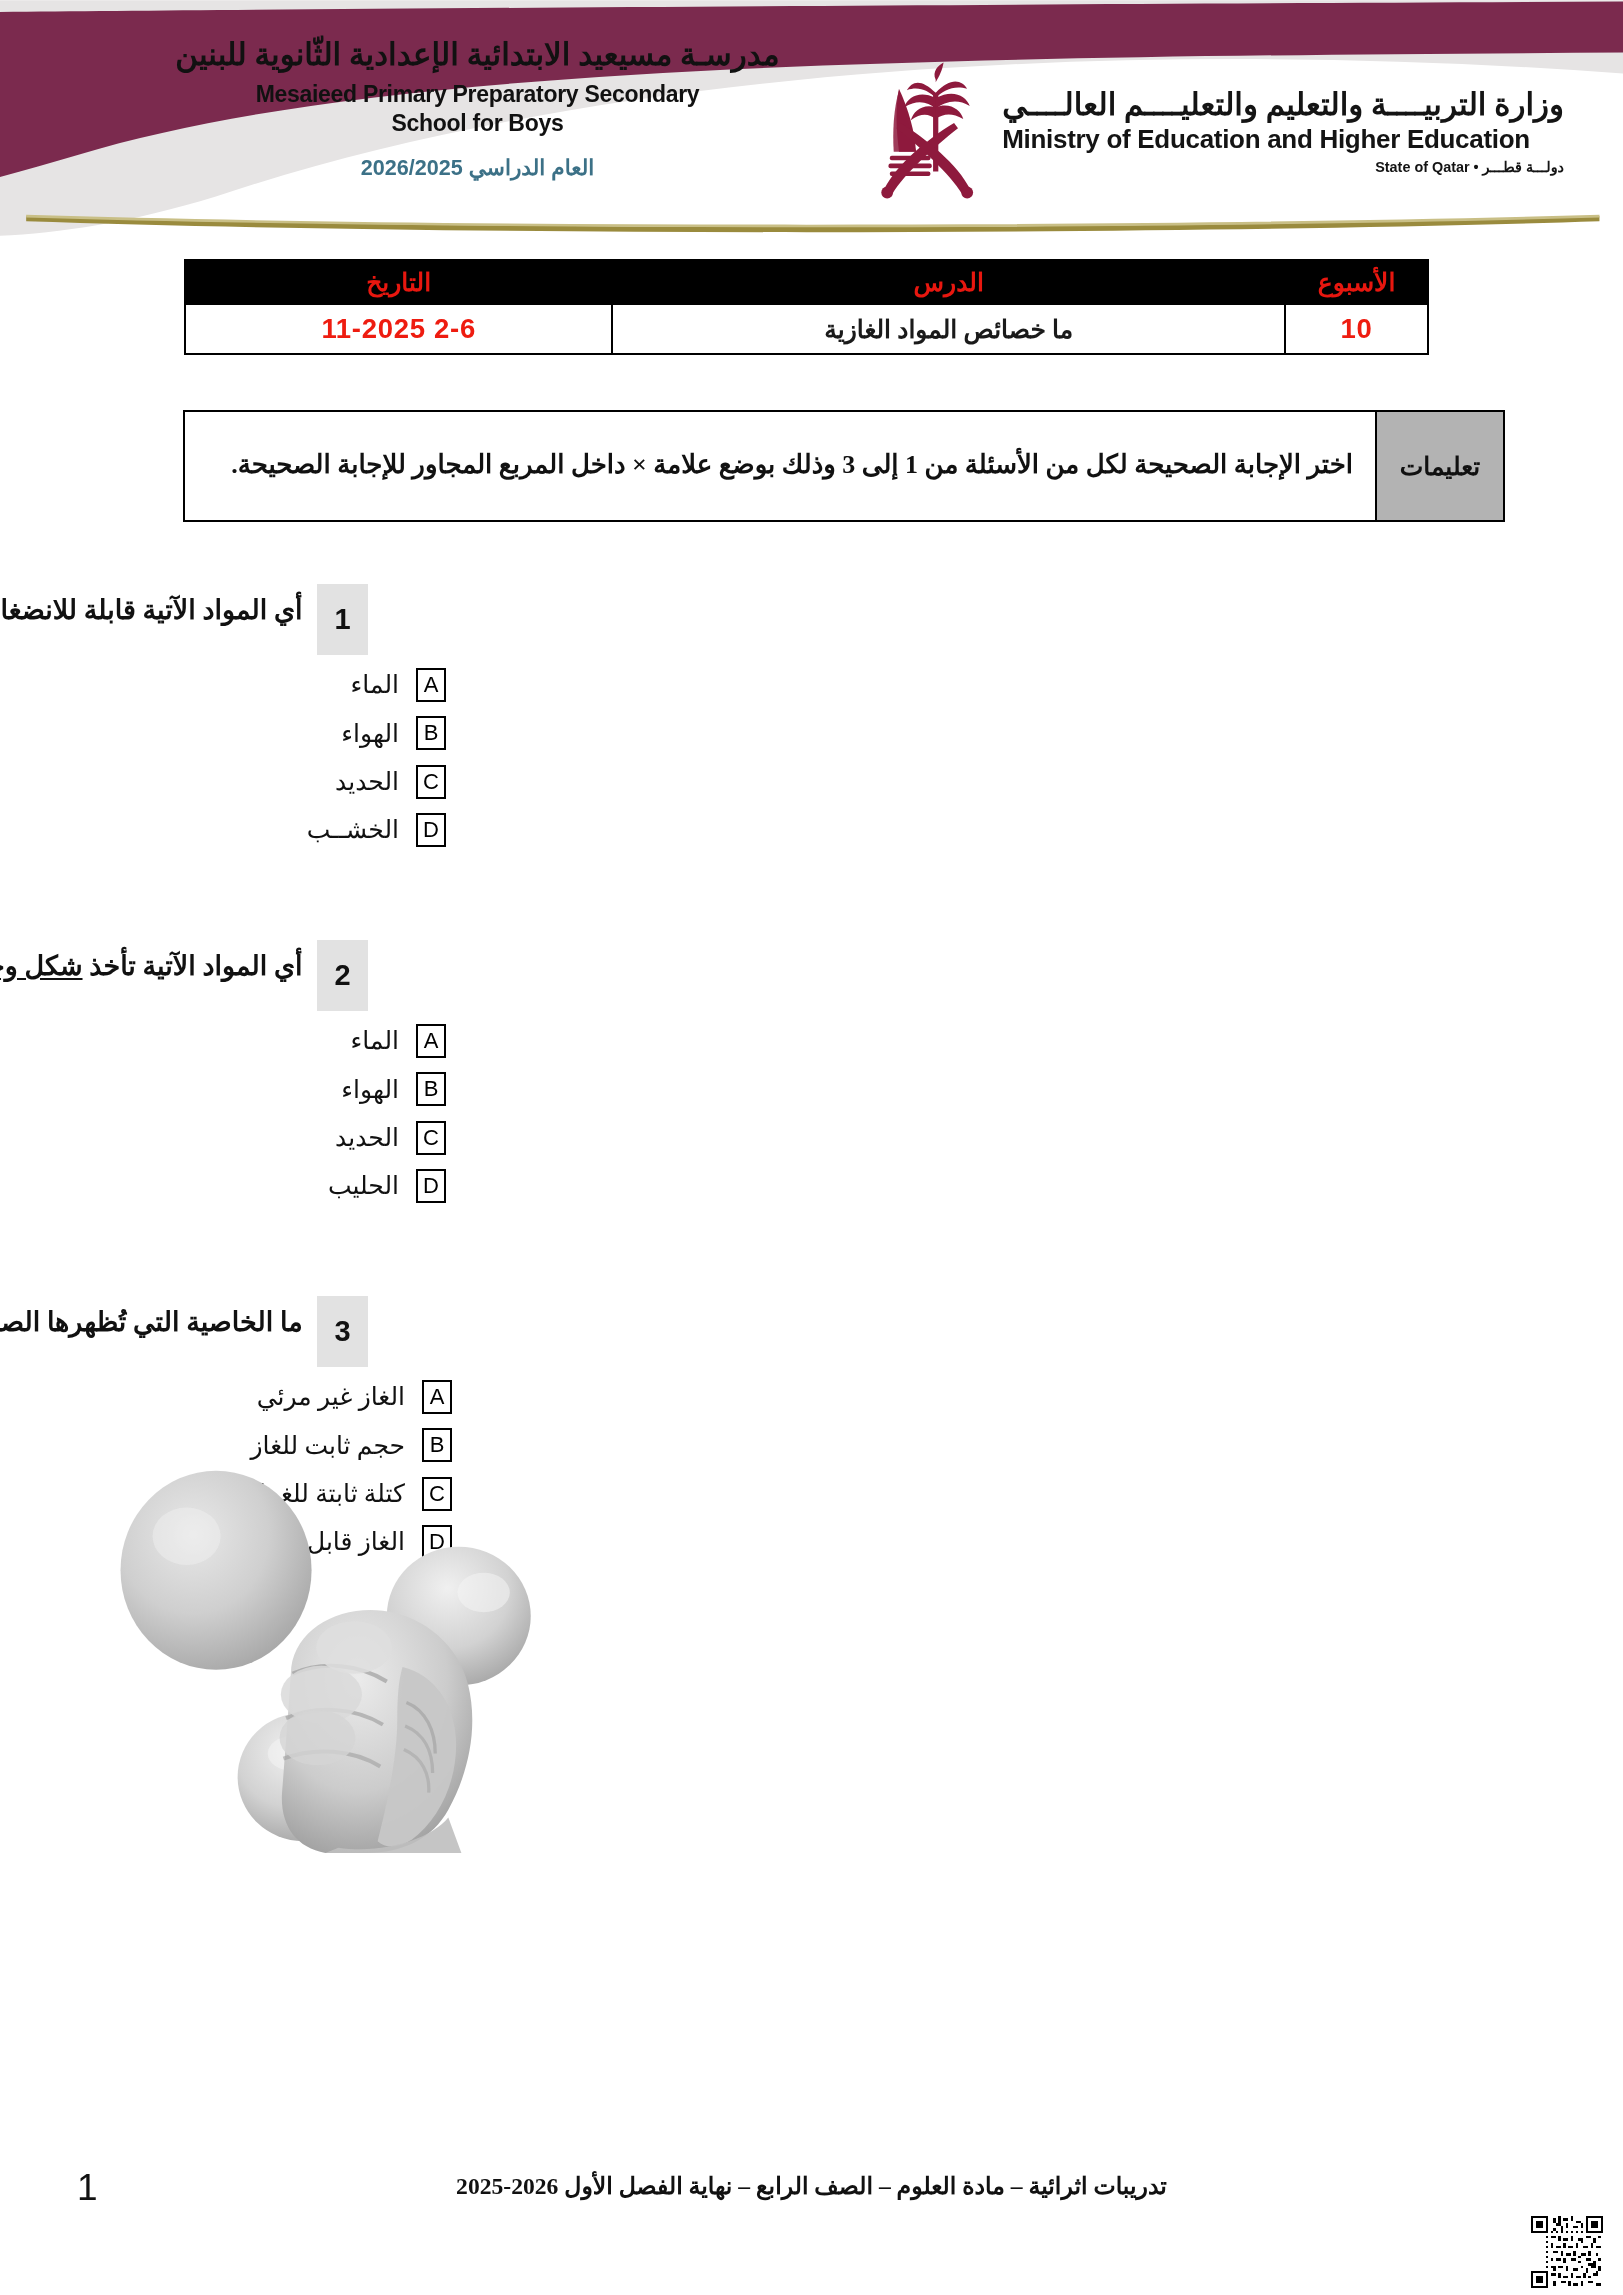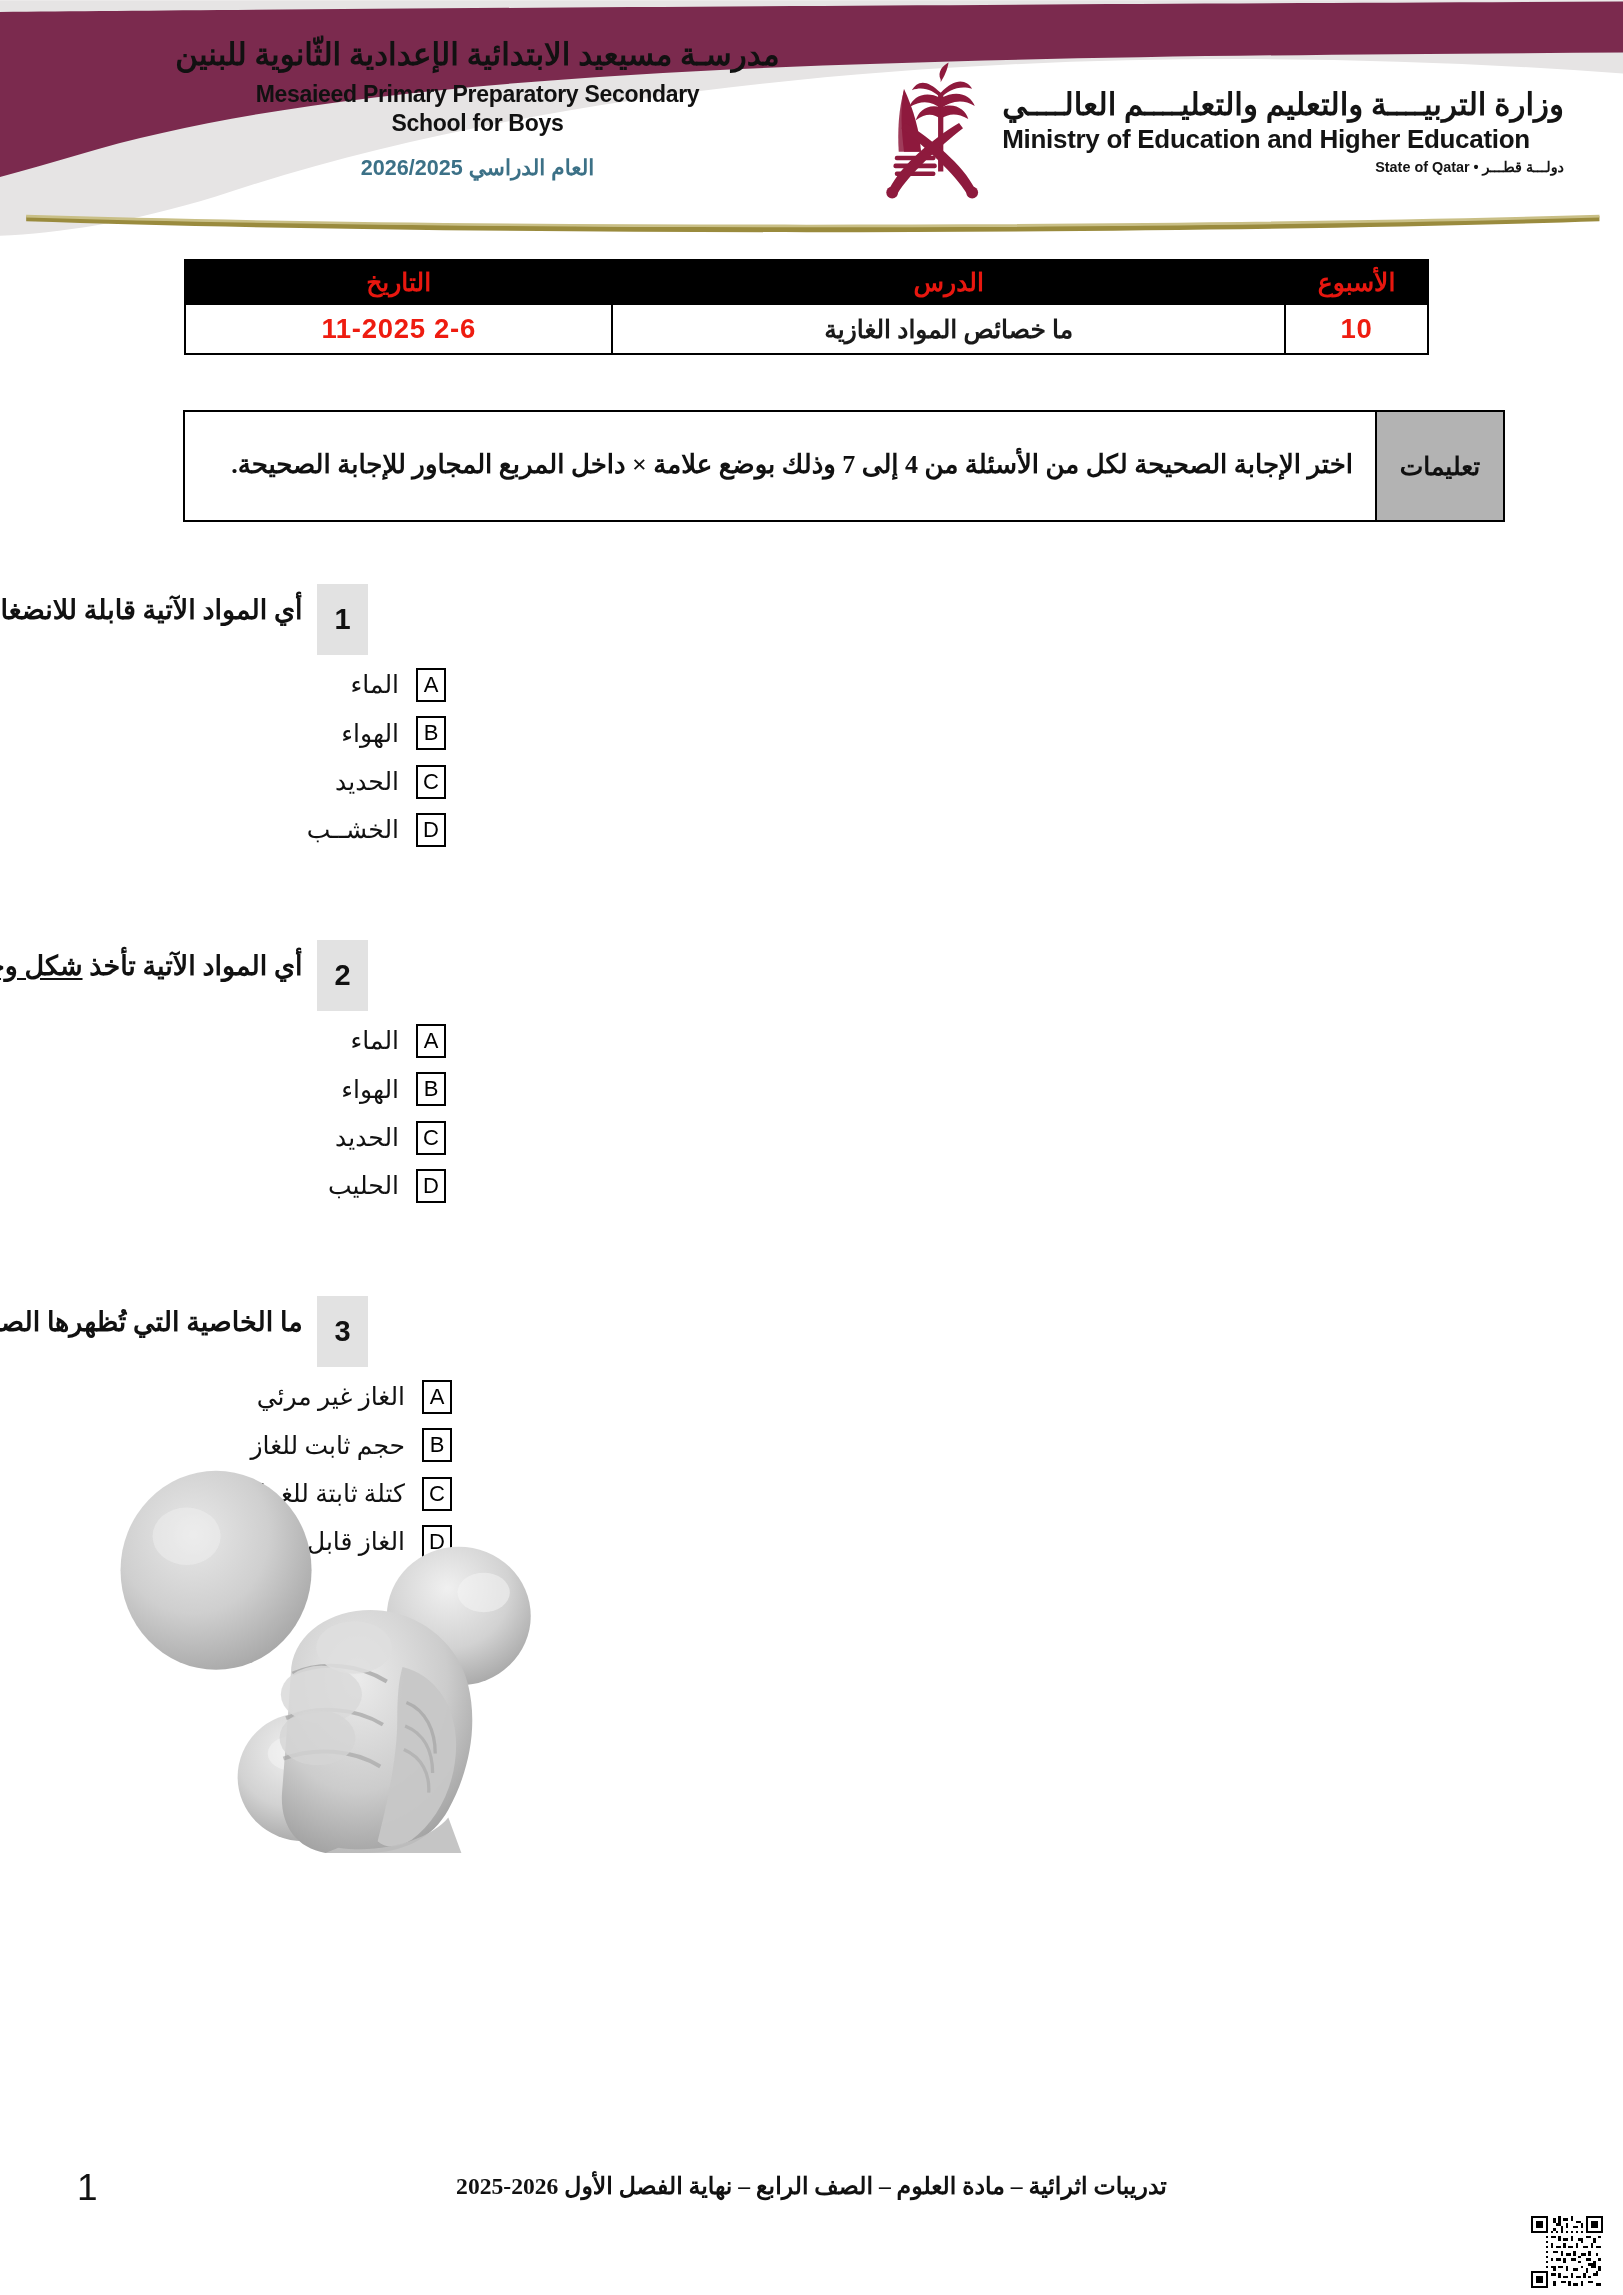--- a/index.html
+++ b/index.html
@@ -64,21 +64,21 @@
   }
 
   .ministry-block {
     position: absolute;
     top: 60px;
     left: 870px;
     width: 694px;
     display: flex;
     flex-direction: row-reverse;
     align-items: center;
-    justify-content: flex-end;
+    justify-content: space-between;
     gap: 11.8px;
     z-index: 5;
   }
   .ministry-text {
     text-align: left;
     direction: rtl;
   }
   .ministry-ar {
     font-family: "Liberation Serif", "DejaVu Serif", serif;
     font-size: 31px;
@@ -394,21 +394,21 @@
       <td class="cell">ما خصائص المواد الغازية</td>
       <td class="cell red">2-6    11-2025</td>
     </tr>
   </tbody>
     </table>
 
   <table class="instr-table">
     <tbody>
         <tr>
       <td class="instr-label">تعليمات</td>
-      <td class="instr-text">اختر الإجابة الصحيحة لكل من الأسئلة من 4 إلى 7 وذلك بوضع علامة × داخل المربع المجاور للإجابة الصحيحة.</td>
+      <td class="instr-text">اختر الإجابة الصحيحة لكل من الأسئلة من 1 إلى 3 وذلك بوضع علامة × داخل المربع المجاور للإجابة الصحيحة.</td>
     </tr>
   </tbody>
     </table>
 
   <div class="questions">
 
     <div class="question" id="q1" style="margin-bottom:98px;">
       <div class="q-head">
         <div class="q-num">1</div>
         <div class="q-text">

